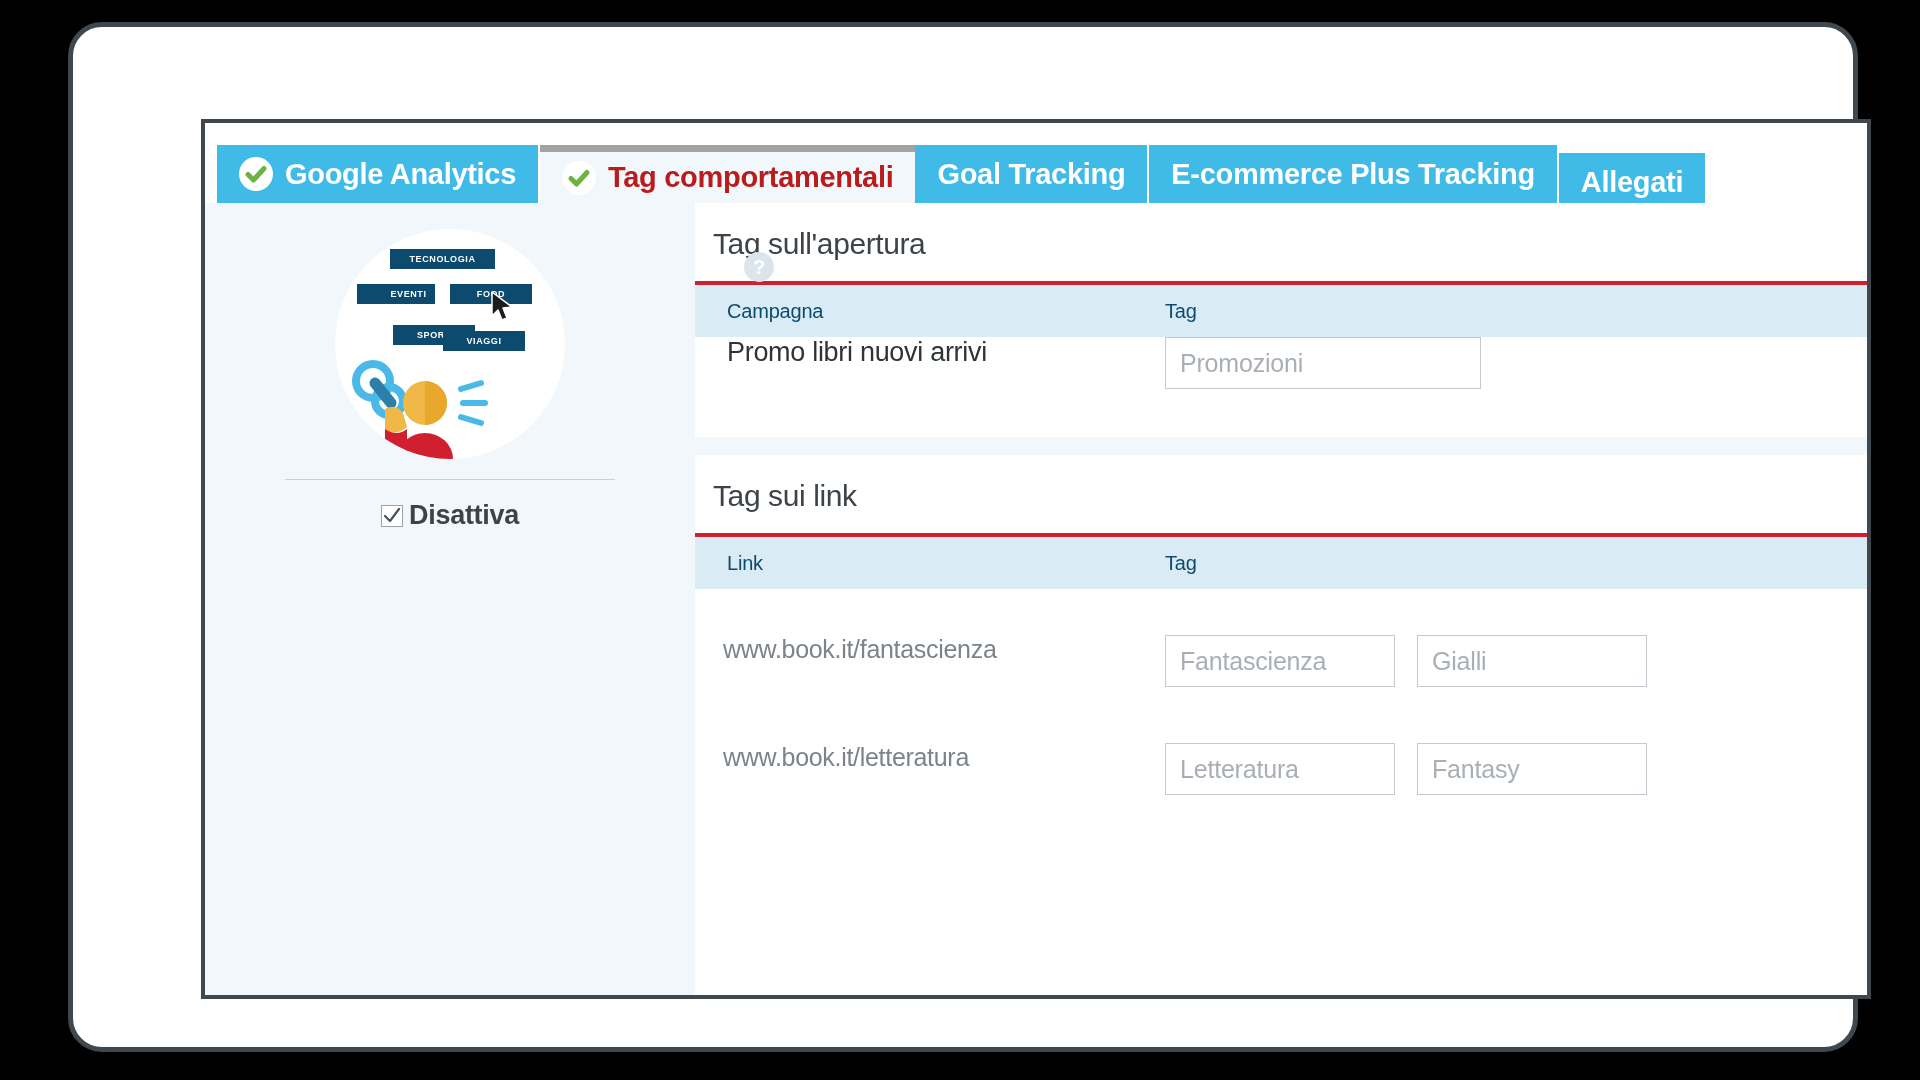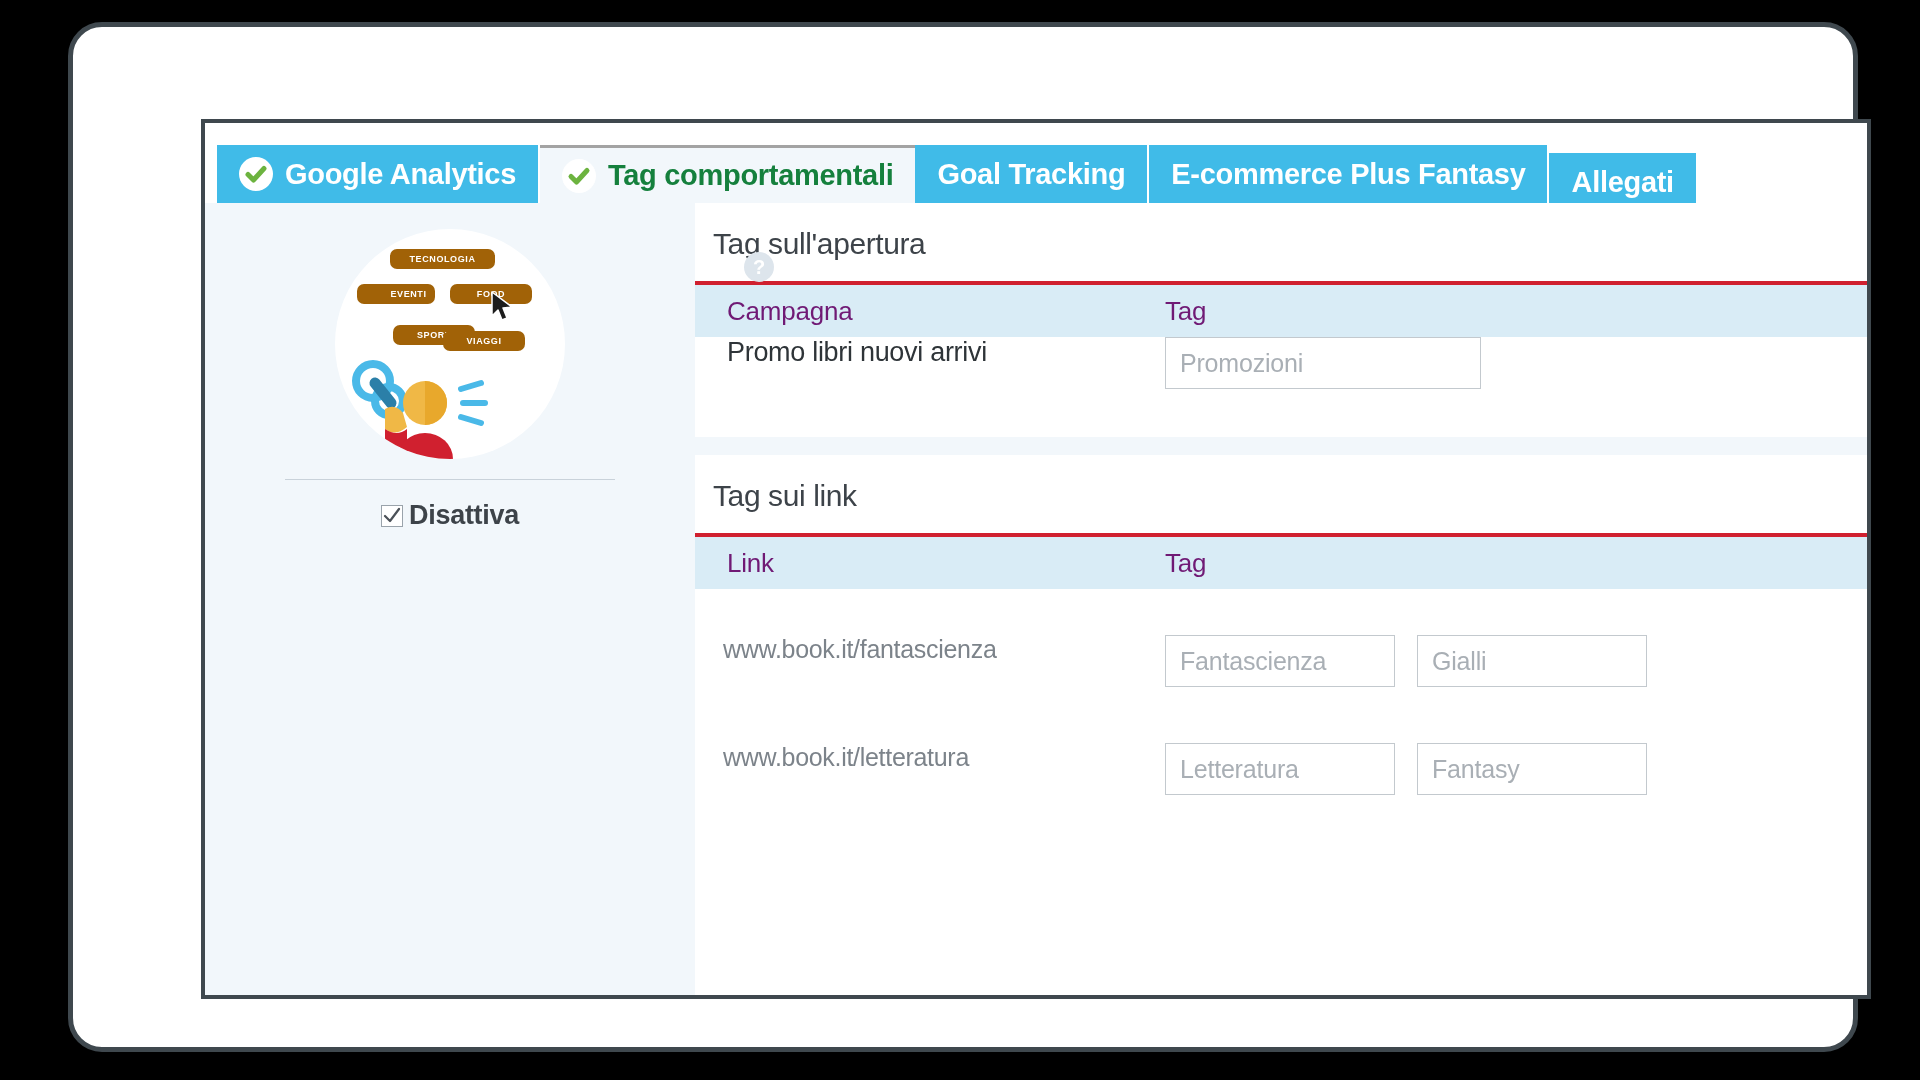--- a/index.html
+++ b/index.html
@@ -58,22 +58,22 @@
     justify-content: center;
     gap: 12px;
     padding: 0 22px;
     border-right: 2px solid #ffffff;
     white-space: nowrap;
     height: 58px;
   }
 
   .tab.active {
     background: #f2f7fb;
-    color: #15803d;
-    border-top: 3px solid #a3a3a3;
+    color: #b91c1c;
+    border-top: 7px solid #a3a3a3;
     border-right: none;
     border-left: none;
   }
 
   .tab-check {
     width: 34px;
     height: 34px;
     border-radius: 50%;
     background: #ffffff;
     display: inline-flex;
@@ -114,29 +114,29 @@
     width: 230px;
     height: 230px;
     border-radius: 50%;
     background: #ffffff;
     position: relative;
     overflow: hidden;
   }
 
   .ill-tag {
     position: absolute;
-    background: #a16207;
+    background: #0c4a6e;
     color: #ffffff;
     font-size: 9px;
     font-weight: bold;
     letter-spacing: 0.6px;
     text-align: center;
     line-height: 20px;
     height: 20px;
-    border-radius: 7px;
+    border-radius: 0;
   }
   .ill-tag.t0 { left: 55px;  top: 20px;  width: 105px; }
   .ill-tag.t1 { left: 22px;  top: 55px;  width: 78px; padding-left: 25px;  }
   .ill-tag.t2 { left: 115px; top: 55px;  width: 82px;  }
   .ill-tag.t3 { left: 46px;  top: 96px;  width: 82px; margin-left: 12px;  }
   .ill-tag.t4 { left: 108px; top: 102px; width: 82px;  }
 
   #cursor-icon {
     position: absolute;
     left: 155px;
@@ -218,22 +218,22 @@
 
   .table-head {
     background: #d9ecf6;
     border-top: 4px solid #d0202f;
     display: flex;
     align-items: center;
     height: 56px;
   }
 
   .th {
-    font-size: 26px;
-    color: #701a75;
+    font-size: 20px;
+    color: #0c4a6e;
     letter-spacing: -0.2px;
   }
   .th.col-a { width: 470px; flex: 0 0 470px; padding-left: 32px; }
   .th.col-b { flex: 1 1 auto; }
 
   .table-row {
     display: flex;
     align-items: flex-start;
     height: 72px;
     padding-left: 0;
@@ -307,21 +307,21 @@
           </svg>
         </span>
         <span>Tag comportamentali</span>
       </div>
 
       <div class="tab">
         <span>Goal Tracking</span>
       </div>
 
       <div class="tab">
-        <span>E-commerce Plus Fantasy</span>
+        <span>E-commerce Plus Tracking</span>
       </div>
 
       <div class="tab" style="border-right:none;margin-top:8px;">
         <span>Allegati</span>
       </div>
 
     </div>
 
     <div id="app-body">
 

